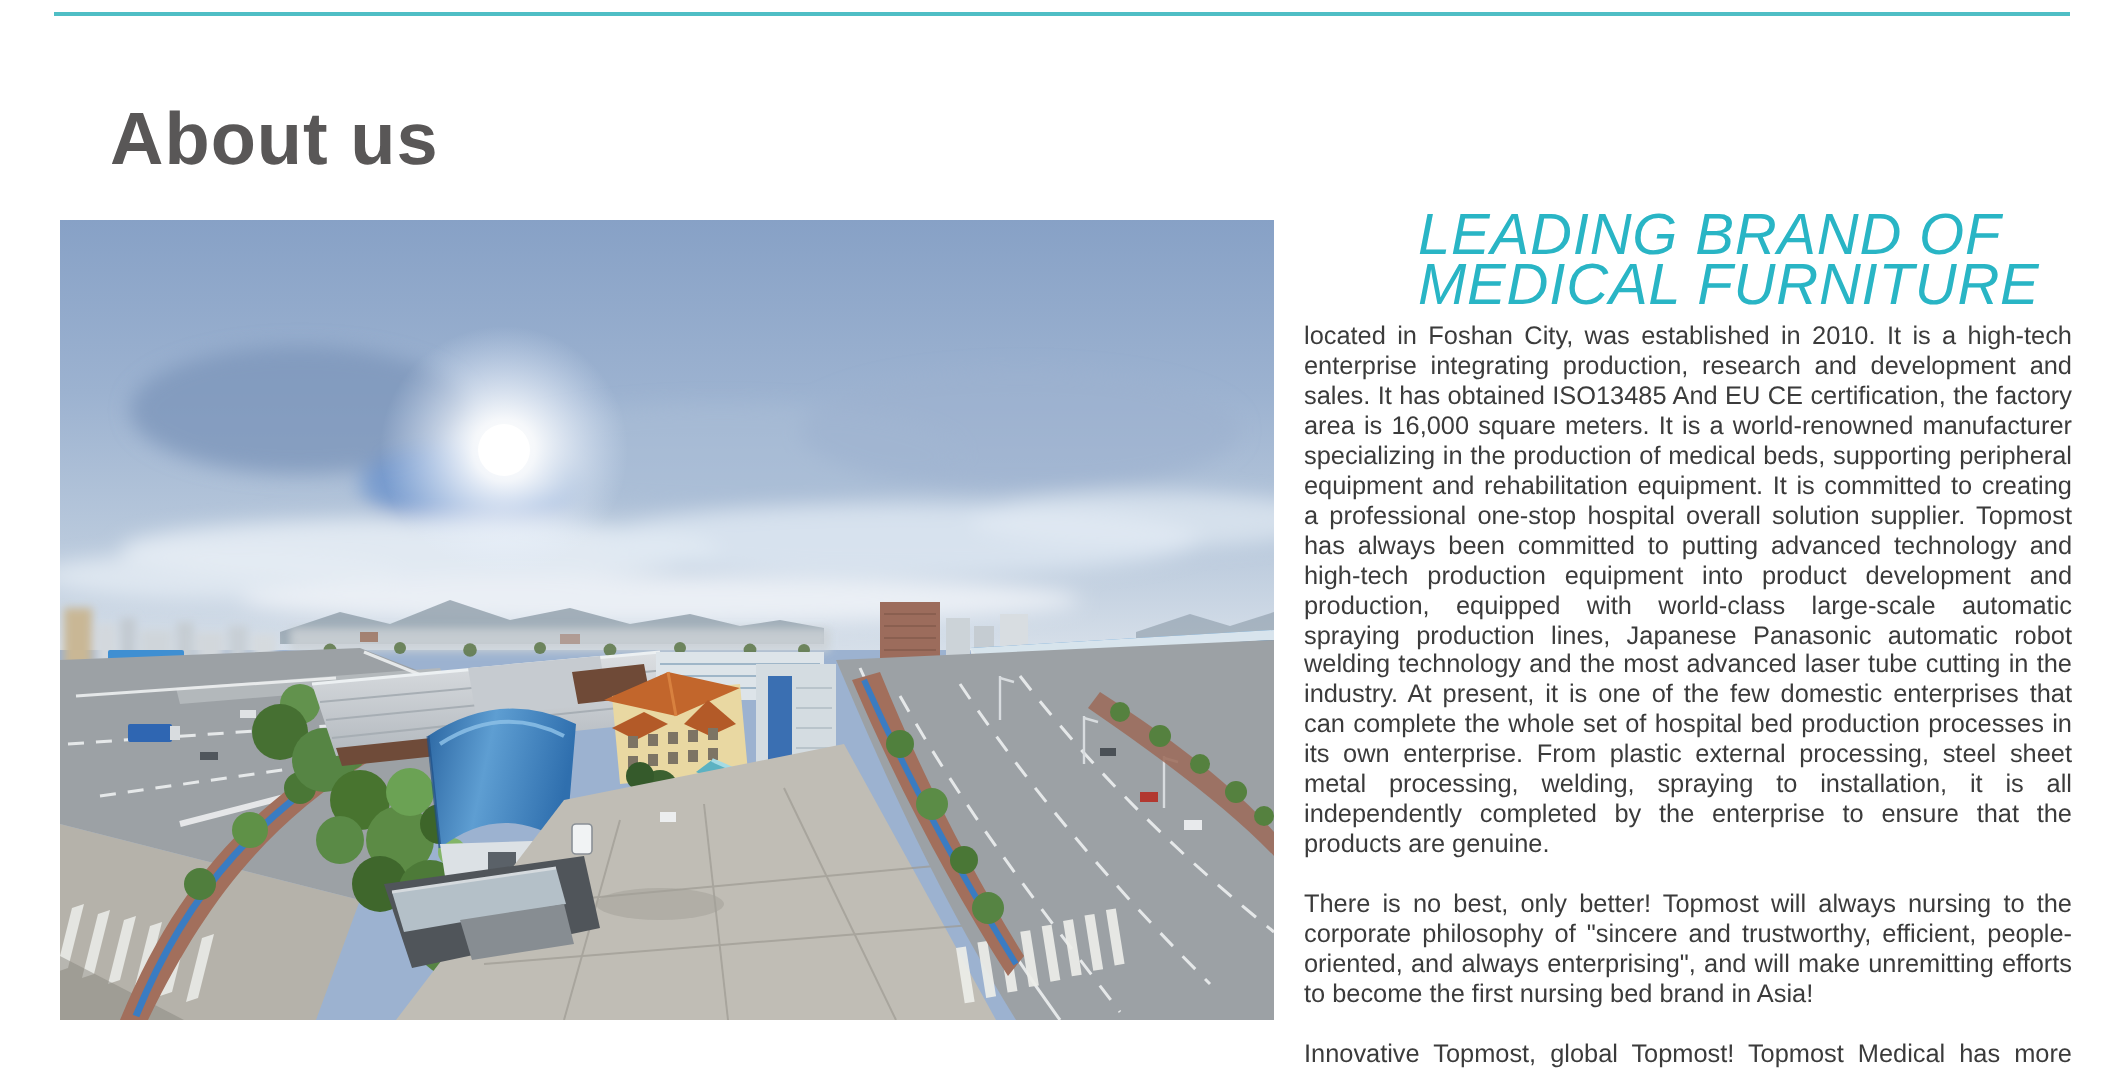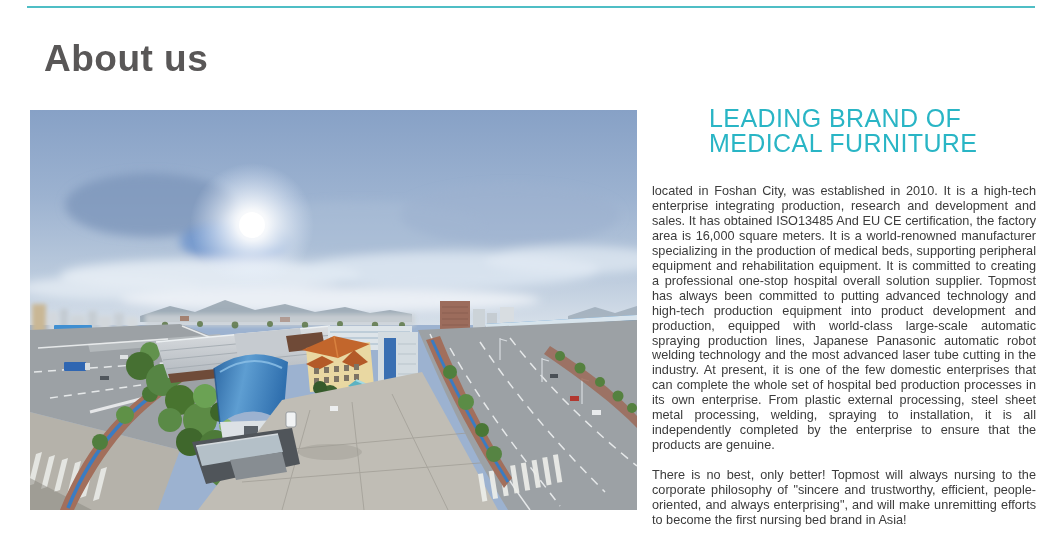--- a/index.html
+++ b/index.html
@@ -2,37 +2,37 @@
 <html><head>
 <meta charset="utf-8">
 <style>
   html,body{margin:0;padding:0;}
   body{
     width:1059px;height:534px;background:#ffffff;position:relative;overflow:hidden;
     font-family:"Liberation Sans", sans-serif;
   }
   .top-rule{position:absolute;left:27px;top:6px;width:1008px;height:2px;background:#4fbec5;}
   .page-title{
-    position:absolute;left:40px;top:34px;margin:4px;
+    position:absolute;left:40px;top:34px;margin:15px;
     font-size:37px;font-weight:bold;color:#595757;letter-spacing:0.5px;
   }
   .photo{
     position:absolute;left:30px;top:110px;width:607px;height:400px;overflow:hidden;background:#9cb2d0;
   }
   .photo svg{display:block;}
   .content{position:absolute;left:652px;top:106px;width:384px;}
   .section-title{
-    margin:0 0 0 57px;font-size:25px;line-height:25px;font-weight:normal;
-    color:#29b5c5;letter-spacing:0.4px;
+    margin:0 0 0 57px;font-size:29px;line-height:25px;font-weight:normal;
+    color:#29b5c5;letter-spacing:0.4px;font-style:italic;
   }
   .content p{
     margin:15px 0 0 0;font-size:12.7px;line-height:14.95px;color:#3b3b3b;
     text-align:justify;
   }
-  .content p.first{margin-top:28px;}
+  .content p.first{margin-top:5px;}
 </style>
 </head>
 <body>
 
 <div class="top-rule"></div>
 
 <h1 class="page-title">About us</h1>
 
 <div class="photo">
   <svg width="607" height="400" viewBox="0 0 607 400" xmlns="http://www.w3.org/2000/svg">

